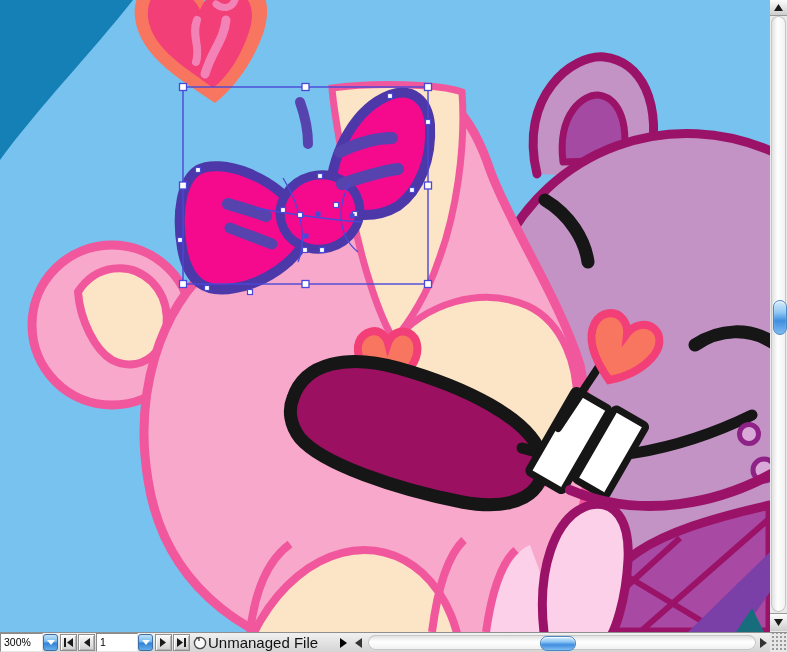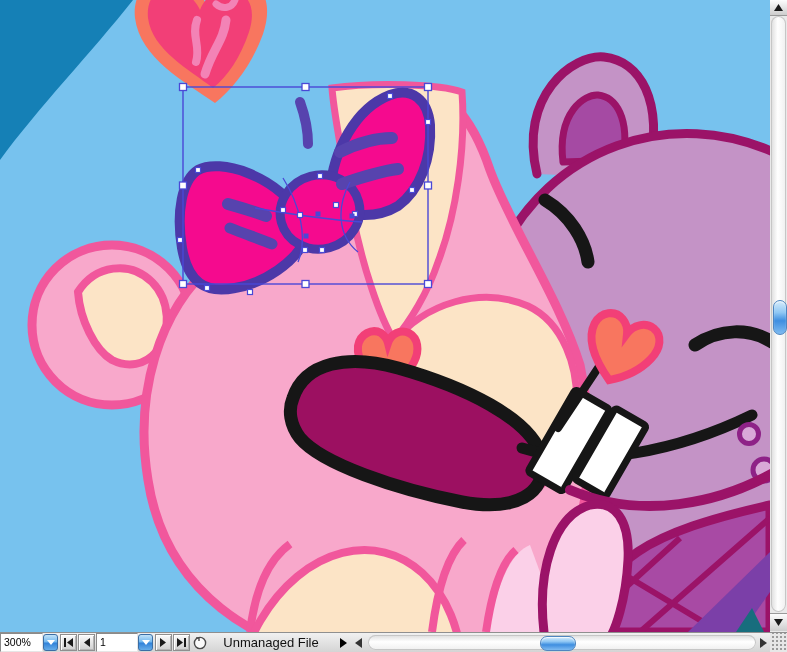--- a/index.html
+++ b/index.html
@@ -26,21 +26,21 @@
   .field{background:#fff;border:1px solid;border-color:#8a8a8a #e6e6e6 #e6e6e6 #8a8a8a;
     font-size:10.5px;color:#000;line-height:17px;padding-left:3px;overflow:hidden;}
   .aquabtn{top:1px;height:17px;width:15px;border-radius:3px;border:1px solid #3A6EA5;box-sizing:border-box;
     background:linear-gradient(180deg,#C2E3F9 0%,#6FB6EE 48%,#2F80D8 52%,#66ADE9 100%);
     display:flex;align-items:center;justify-content:center;}
   .bevel{top:1px;height:17px;width:17px;margin:0;padding:0;
     background:linear-gradient(180deg,#FBFBFB,#CFCFCF);border:1px solid #8f8f8f;box-sizing:border-box;
     box-shadow:inset 1px 1px 0 #fff,inset -1px -1px 0 #b5b5b5;
     display:flex;align-items:center;justify-content:center;}
   .flat{display:flex;align-items:center;justify-content:center;}
-  .file-status{font-size:13px;color:#111;text-align:center;line-height:19px;}
+  .file-status{font-size:15px;color:#111;text-align:left;line-height:19px;}
   .htrack{top:2px;height:15px;border-radius:8px;
     background:linear-gradient(180deg,#DCDCDC,#FFFFFF 45%,#EFEFEF);box-shadow:inset 0 0 0 1px #C6C6C6;}
   .htrack .aqua-thumb{top:1px;height:13px;}
   .grip{top:0;left:770px;width:17px;height:19px;background:#E7E7E7;
     background-image:radial-gradient(#9a9a9a 1px,transparent 1.2px);background-size:4px 4px;background-position:1px 2px;}
 </style>
 </head>
 <body>
 
 <div id="app">

